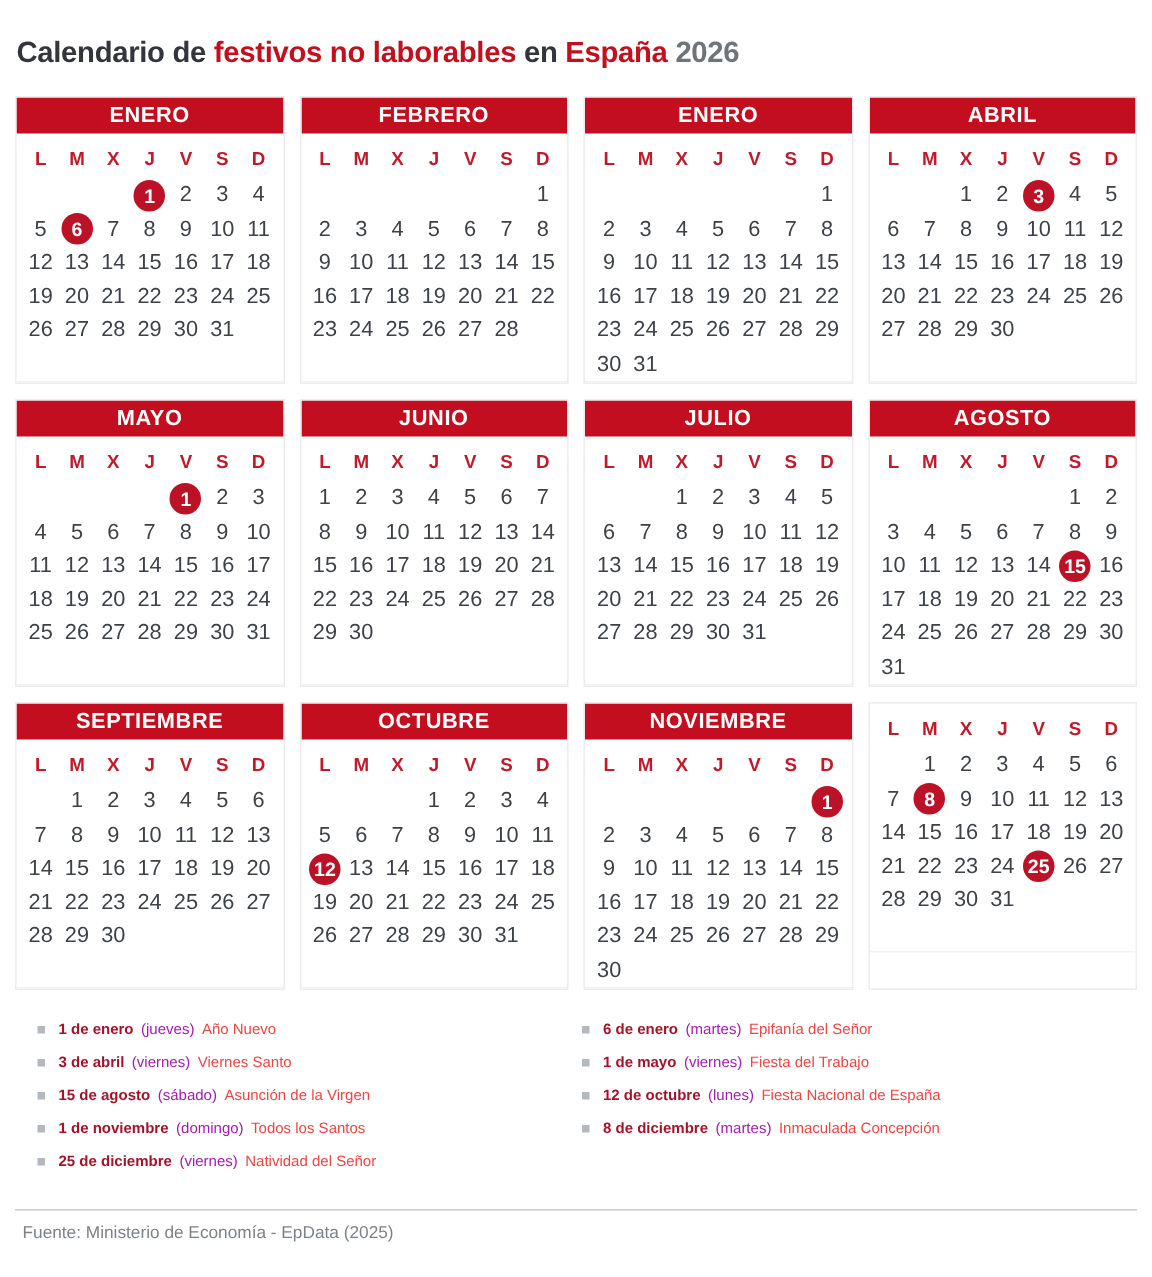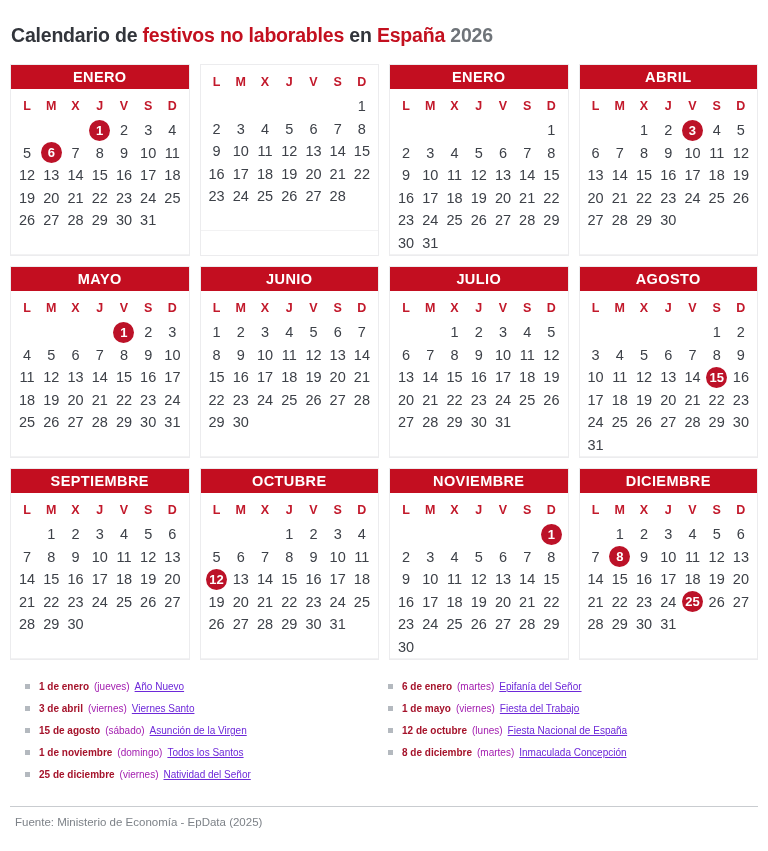--- a/index.html
+++ b/index.html
@@ -57,21 +57,21 @@
   }
 
   .legend { display:grid; grid-template-columns:1fr 1fr; margin:21px 14px 0; }
   .legend ul { list-style:none; margin:0; padding:0; }
   .legend .col-left  { padding-left:11px; }
   .legend .col-right { padding-left:4px; }
   .legend li { display:flex; align-items:baseline; margin-bottom:11px; font-size:10px; white-space:nowrap; }
   .bullet { width:5px; height:5px; background:#b4b9bf; margin-right:9px; flex:none; align-self:center; }
   .l-date    { color:#a5132b; font-weight:bold; margin-right:5px; }
   .l-weekday { color:#a21caf; margin-right:5px; }
-  .l-name    { color:#6d28d9;text-decoration:underline; }
+  .l-name    { color:#ef4444; }
 
   .footer {
     margin:15px 10px 0;
     border-top:1px solid #c9ccd0;
     padding:9px 5px 0;
     text-align:left;
     font-size:11.5px;
     color:#7d8288;
   }
 </style>
@@ -137,20 +137,21 @@
         <span class="day"></span>
         <span class="day"></span>
         <span class="day"></span>
         <span class="day"></span>
         <span class="day"></span>
         <span class="day"></span>
         <span class="day"></span>
       </div>
     </div>
     <div class="month">
+      <div class="month-header">FEBRERO</div>
       <div class="weekdays">
         <span class="wd">L</span>
         <span class="wd">M</span>
         <span class="wd">X</span>
         <span class="wd">J</span>
         <span class="wd">V</span>
         <span class="wd">S</span>
         <span class="wd">D</span>
       </div>
       <div class="days">
@@ -706,21 +707,20 @@
         <span class="day">30</span>
         <span class="day"></span>
         <span class="day"></span>
         <span class="day"></span>
         <span class="day"></span>
         <span class="day"></span>
         <span class="day"></span>
       </div>
     </div>
     <div class="month">
-      <div class="month-header">DICIEMBRE</div>
       <div class="weekdays">
         <span class="wd">L</span>
         <span class="wd">M</span>
         <span class="wd">X</span>
         <span class="wd">J</span>
         <span class="wd">V</span>
         <span class="wd">S</span>
         <span class="wd">D</span>
       </div>
       <div class="days">

